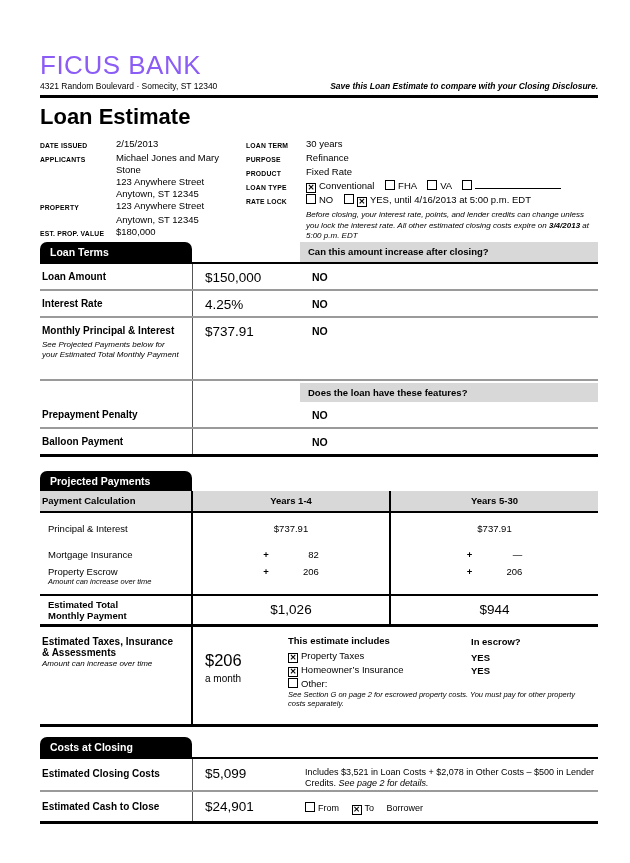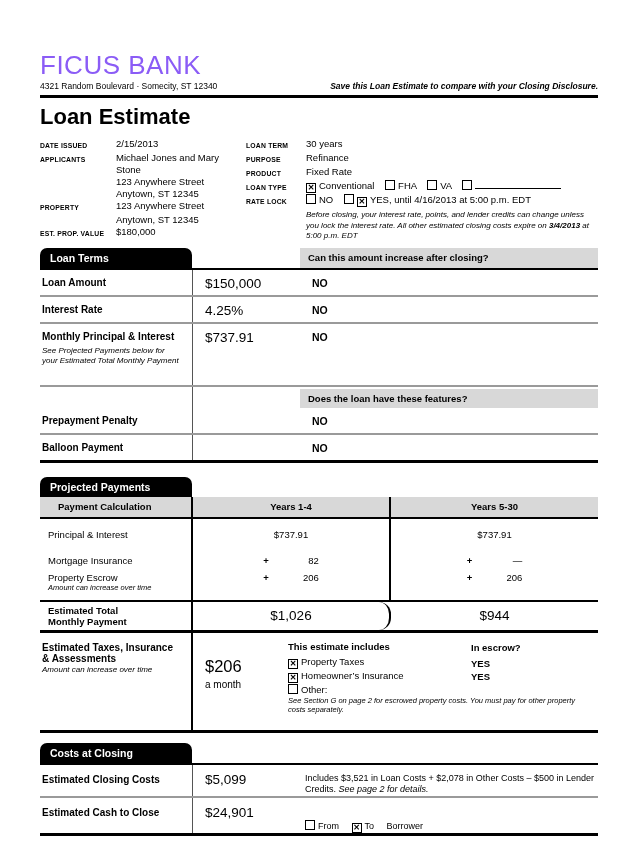--- a/index.html
+++ b/index.html
@@ -48,41 +48,41 @@
   .lt-note{font-style:italic;font-size:8px;line-height:10px;margin-top:4px;padding-bottom:14px;}
   .lt-row.short .lt-c1{padding-bottom:7px;}
   .features-header{display:flex;border-bottom:none;}
   .fh-c1{width:153px;box-sizing:border-box;border-right:1px solid #555;}
   .fh-strip{flex:1;margin-left:107px;height:19px;margin-top:2px;background:#d8d8d8;
             font-size:9.5px;font-weight:bold;line-height:19px;padding-left:8px;}
 
   
   .pp-header{display:flex;background:#d8d8d8;height:20px;border-bottom:2px solid #000;}
   .pp-h1{width:153px;box-sizing:border-box;border-right:2px solid #000;font-size:9.5px;font-weight:bold;
-         line-height:20px;padding-left:18px;}
+         line-height:20px;padding-left:2px;}
   .pp-h2{width:198px;box-sizing:border-box;border-right:2px solid #000;font-size:9.5px;font-weight:bold;
          line-height:20px;text-align:center;}
   .pp-h3{flex:1;font-size:9.5px;font-weight:bold;line-height:20px;text-align:center;}
   .pp-body{display:flex;}
   .pp-b1{width:153px;box-sizing:border-box;border-right:2px solid #000;}
   .pp-b2{width:198px;box-sizing:border-box;border-right:2px solid #000;}
   .pp-b3{flex:1;}
   .ln1{height:32px;display:flex;align-items:center;}
   .ln2{height:20px;display:flex;align-items:center;}
   .ln3{height:28px;display:flex;align-items:flex-start;padding-top:1px;}
   .pp-b1 .ln1,.pp-b1 .ln2,.pp-b1 .ln3{padding-left:8px;font-size:9.5px;}
   .pp-b2 .ln1,.pp-b2 .ln2,.pp-b2 .ln3,.pp-b3 .ln1,.pp-b3 .ln2,.pp-b3 .ln3{justify-content:center;font-size:9.5px;}
   .pp-note{font-style:italic;font-size:7.5px;line-height:9px;}
   .plus{font-weight:bold;margin-right:24px;}
   .pv{min-width:26px;text-align:right;}
   .pt-row{display:flex;border-top:2px solid #000;border-bottom:3px solid #000;height:28px;}
   .pt-c1{width:153px;box-sizing:border-box;border-right:2px solid #000;padding:3px 0 0 8px;
          font-size:9.5px;font-weight:bold;line-height:11px;}
   .pt-c2{width:198px;box-sizing:border-box;border-right:2px solid #000;display:flex;align-items:center;
-         justify-content:center;font-size:13.5px;border-radius:12px;}
+         justify-content:center;font-size:13.5px;}
   .pt-c3{flex:1;display:flex;align-items:center;justify-content:center;font-size:13.5px;}
   .tax-row{display:flex;border-bottom:3px solid #000;height:97px;}
   .tax-c1{width:153px;box-sizing:border-box;border-right:2px solid #000;padding:9px 16px 0 2px;}
   .tax-right{flex:1;position:relative;}
   .tax-amount{position:absolute;left:12px;top:24px;}
   .tax-amount .amt{font-size:16.5px;}
   .tax-amount .per{font-size:10px;margin-top:3px;}
   .tax-includes{position:absolute;left:95px;top:8px;font-size:9.5px;}
   .tax-includes .hdr{font-weight:bold;margin-bottom:3px;}
   .tax-includes .item{line-height:13px;}
@@ -92,21 +92,21 @@
   .tax-see{position:absolute;left:95px;top:63px;width:300px;font-style:italic;font-size:7.5px;line-height:9.5px;}
 
   
   .cost-table{border-top:2px solid #000;}
   .cost-row{display:flex;border-bottom:2px solid #9a9a9a;}
   .cost-row.last{border-bottom:3px solid #000;}
   .cost-c1{width:153px;box-sizing:border-box;border-right:1px solid #555;padding:9px 0 9px 2px;}
   .cost-c2{width:107px;box-sizing:border-box;padding:7px 0 0 12px;font-size:13.5px;}
   .cost-c3{flex:1;box-sizing:border-box;padding:8px 0 0 5px;font-size:9px;line-height:11.5px;}
   .it{font-style:italic;}
-  .cost-cb-line{margin-top:14px;}
+  .cost-cb-line{margin-top:2px;}
   .cost-cb-line .lbl{margin-right:10px;}
 </style>
 </head>
 <body>
 
 <div class="page">
   <div class="content">
 
     <div class="bank-name">FICUS BANK</div>
     <div class="addr-row">
@@ -176,21 +176,21 @@
             <span class="cb"></span><span>NO</span>
             <span class="cb cb-gap"></span><span class="cb">✕</span><span>YES, until 4/16/2013 at 5:00 p.m. EDT</span>
           </span>
         </div>
         <div class="rl-note">
           <span>Before closing, your interest rate, points, and lender credits can change unless you lock the interest rate. All other estimated closing costs expire on </span><b>3/4/2013</b><span> at 5:00 p.m. EDT</span>
         </div>
       </div>
     </div>
 
-    <div style="margin-top:6px;">
+    <div style="">
       <div class="tab-row">
         <div class="tab">Loan Terms</div>
         <div class="tab-spacer"></div>
         <div class="strip">Can this amount increase after closing?</div>
       </div>
       <div class="lt-table">
         <div class="lt-row short">
           <div class="lt-c1">
               <div class="lt-label">Loan Amount</div>
             </div>

